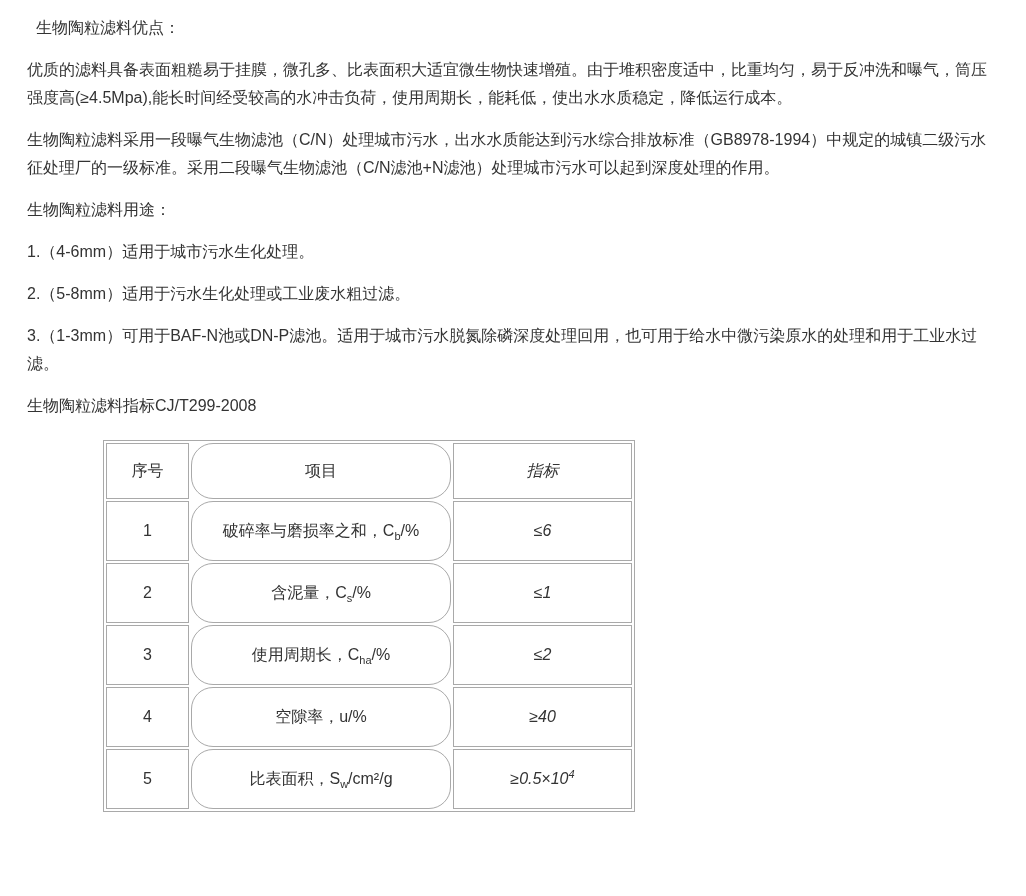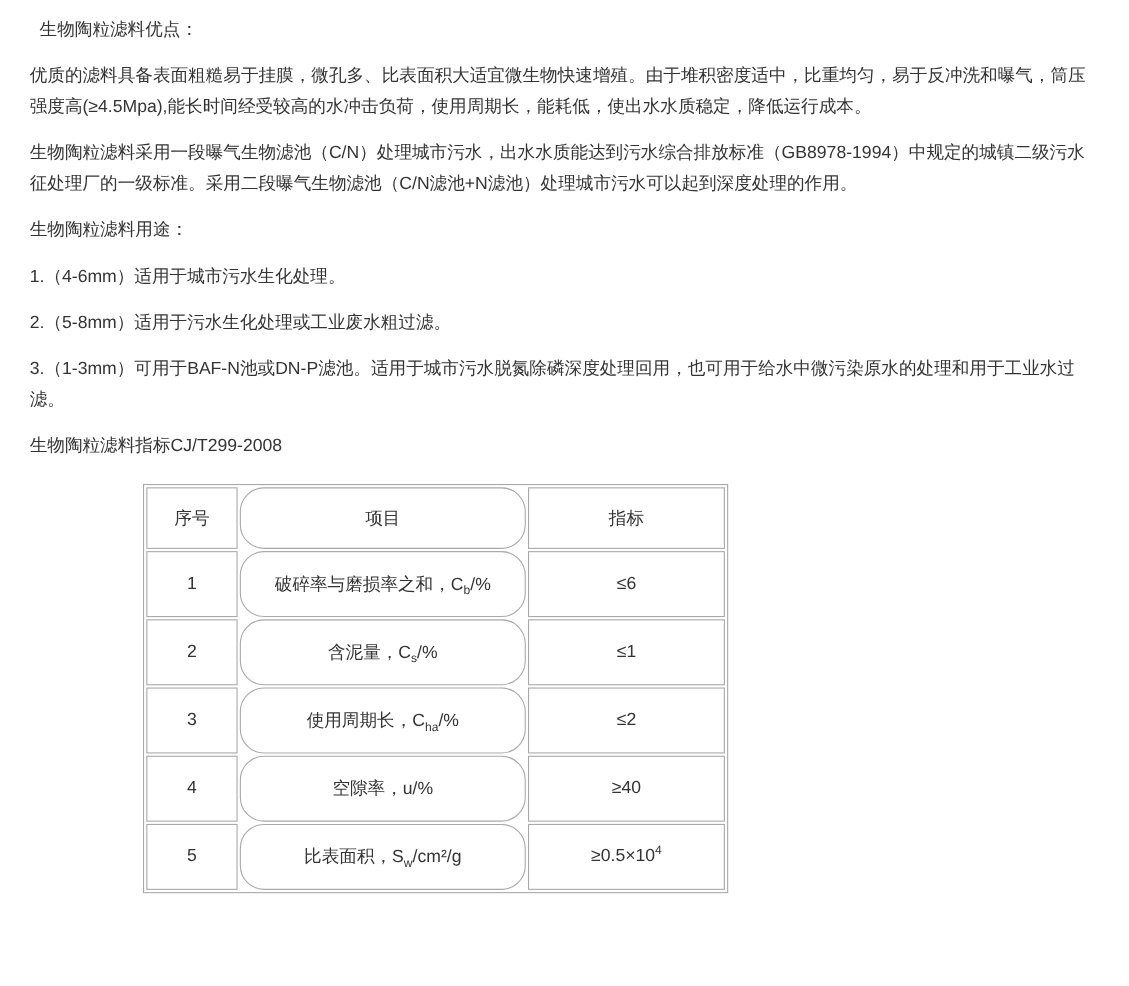--- a/index.html
+++ b/index.html
@@ -31,33 +31,33 @@
   .heading-advantages {
     padding-left: 9px;
   }
   .table-title {
     margin-bottom: 20px;
   }
   .spec-table {
     border-collapse: separate;
     border-spacing: 2px;
     border: 1px solid #a9a9a9;
-    margin-left: 103px;
+    margin-left: 76px;
     margin-top: 2px;
     background: #ffffff;
   }
   .spec-table td {
     border: 1px solid #a9a9a9;
     text-align: center;
     vertical-align: middle;
     padding: 2px 6px;
   }
   .spec-table .col-no   { width: 83px; }
   .spec-table .col-item { width: 260px; border-radius: 22px; }
-  .spec-table .col-val  { width: 179px; }
+  .spec-table .col-val  { width: 179px; font-style: italic; }
   .spec-table tr.head-row td { height: 56px; }
   .spec-table tr.data-row td { height: 60px; }
   sub {
     font-size: 11px;
     line-height: 0;
   }
   sup {
     font-size: 11px;
     line-height: 0;
   }

